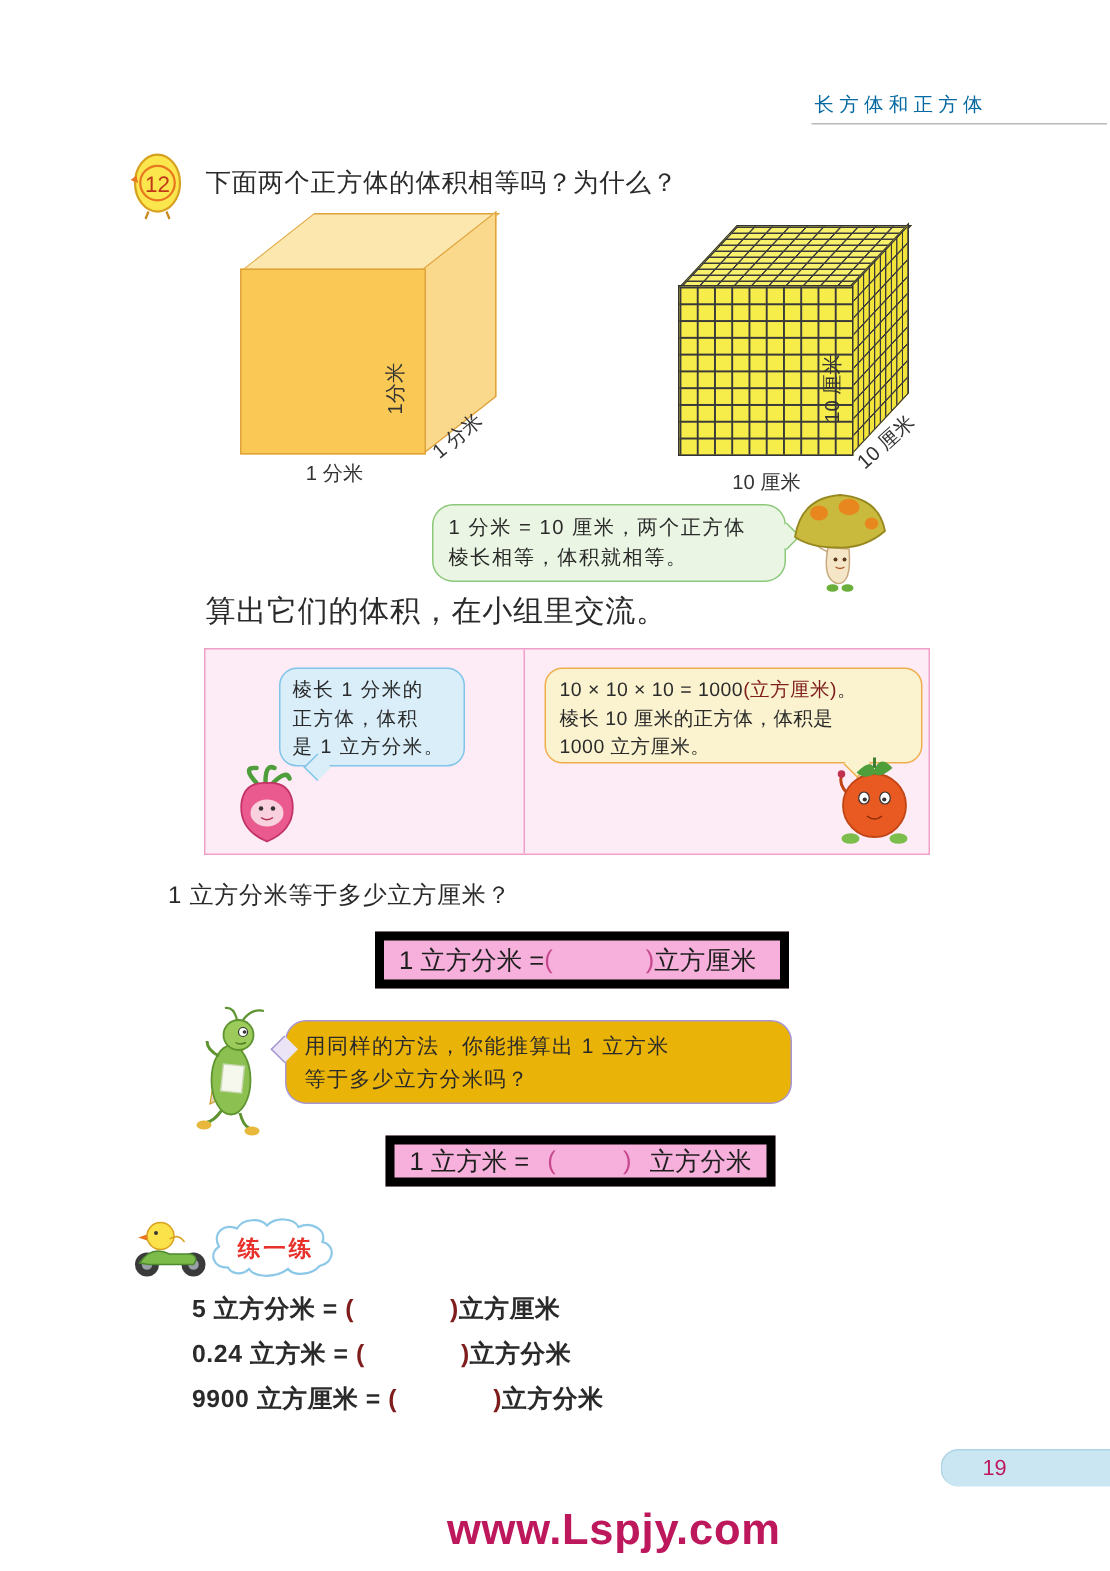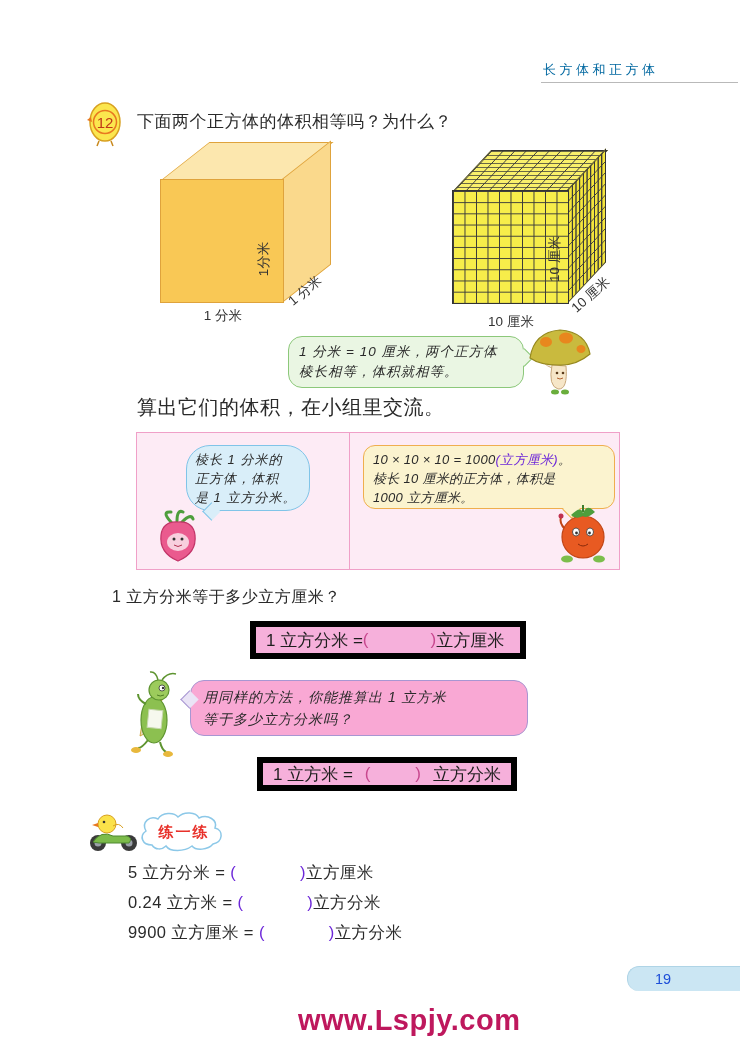--- a/index.html
+++ b/index.html
@@ -35,59 +35,59 @@
 
   .clbl { position:absolute; font-size:13.5px; color:#333; white-space:nowrap; }
   .cl-w { left:28px; top:165px; width:70px; text-align:center; }
   .cl-h { left:76px; top:108px; width:56px; text-align:center; transform:rotate(-90deg); }
   .cl-d { left:126px; top:140px; transform:rotate(-40deg); }
   .cr-w { left:14px; top:163px; width:90px; text-align:center; }
   .cr-h { left:70px; top:100px; width:66px; text-align:center; transform:rotate(-90deg); }
   .cr-d { left:116px; top:136px; transform:rotate(-42deg); }
 
   
-  .bubble { position:absolute; box-sizing:border-box; border-radius:14px;font-style:italic; }
+  .bubble { position:absolute; box-sizing:border-box; border-radius:14px; }
   .bub-green { left:288px; top:336px; width:236px; height:52px; background:#EAF6E3; border:1.5px solid #8CC87A; padding:5px 10px; font-size:13.5px; line-height:20px; letter-spacing:1px; }
   .bub-green .tail { position:absolute; right:-8px; top:14px; width:12px; height:12px; background:#EAF6E3; border-top:1.5px solid #8CC87A; border-right:1.5px solid #8CC87A; transform:rotate(45deg); }
   .char-mushroom { position:absolute; left:524px; top:320px; }
 
   .instruction { position:absolute; left:137px; top:394px; font-size:20px; letter-spacing:.5px; }
 
   
   .panel { position:absolute; left:136px; top:432px; width:484px; height:138px; background:#FDEBF5; border:1px solid #F0A0C8; box-sizing:border-box; }
   .panel-divider { position:absolute; left:212px; top:0; width:1px; height:100%; background:#F0A0C8; }
-  .bub-blue { left:49px; top:12px; width:124px; height:66px; background:#D9EEF9; border:1.5px solid #80C4E8; border-radius:24px; padding:4px 8px; font-size:13px; line-height:19px; letter-spacing:1px; }
+  .bub-blue { left:49px; top:12px; width:124px; height:66px; background:#D9EEF9; border:1.5px solid #80C4E8; border-radius:12px; padding:4px 8px; font-size:13px; line-height:19px; letter-spacing:1px; }
   .bub-blue .tail { position:absolute; left:18px; bottom:-8px; width:12px; height:12px; background:#D9EEF9; border-bottom:1.5px solid #80C4E8; border-left:1.5px solid #80C4E8; transform:rotate(45deg); }
   .char-radish { position:absolute; left:12px; top:76px; }
   .bub-yellow { left:226px; top:12px; width:252px; height:64px; background:#FBF3CF; border:1.5px solid #EFAE4E; border-radius:12px; padding:4px 9px; font-size:13px; line-height:19px; letter-spacing:.3px; }
   .bub-yellow .tail { position:absolute; right:36px; bottom:-8px; width:12px; height:12px; background:#FBF3CF; border-bottom:1.5px solid #EFAE4E; border-right:1.5px solid #EFAE4E; transform:rotate(45deg); }
   .char-tomato { position:absolute; left:414px; top:66px; }
 
   .question { position:absolute; left:112px; top:587px; font-size:16px; letter-spacing:.5px; }
 
   .eqbox { position:absolute; background:#F6B0DB; border:6px solid #000000; box-sizing:border-box; font-size:17px; color:#1e1e1e; display:flex; align-items:center; padding:0 10px; white-space:nowrap; }
   .eqbox1 { left:250px; top:621px; width:276px; height:38px; }
   .eqbox2 { left:257px; top:757px; width:260px; height:34px;gap:12px; }
   .blank { display:inline-block; width:62px; }
-  .pk { color:#6d28d9; }
+  .pk { color:#7f1d1d; }
   .pk2 { color:#C8488F; }
 
   .char-grasshopper { position:absolute; left:126px; top:668px; }
-  .bub-purple { left:190px; top:680px; width:338px; height:56px; background:#f9a8d4; border:1.5px solid #A896D2; border-radius:14px; padding:5px 12px; font-size:14px; line-height:22px; letter-spacing:1px; }
+  .bub-purple { left:190px; top:680px; width:338px; height:56px; background:#eab308; border:1.5px solid #A896D2; border-radius:14px; padding:5px 12px; font-size:14px; line-height:22px; letter-spacing:1px; }
   .bub-purple .tail { position:absolute; left:-8px; top:12px; width:12px; height:12px; background:#EAE4F6; border-left:1.5px solid #A896D2; border-bottom:1.5px solid #A896D2; transform:rotate(45deg); }
 
   .char-biker { position:absolute; left:87px; top:812px; }
   .cloud { position:absolute; left:138px; top:811px; }
 
-  .prow { position:absolute; left:128px; font-size:16.5px; color:#2a2a2a; letter-spacing:.4px; white-space:nowrap; }
+  .prow { position:absolute; left:128px; font-size:16.5px; color:#2a2a2a; letter-spacing:.4px; white-space:nowrap;font-weight:bold; }
   .prow1 { top:862px; } .prow2 { top:892px; } .prow3 { top:922px; }
   .prow .blank { width:64px; }
 
   .page-pill { position:absolute; left:627px; top:966px; width:113px; height:25px; background:#CBE6F3; border-radius:12px 0 0 12px; border-top:1px solid #AFD4E6; border-left:1px solid #AFD4E6; box-sizing:border-box; }
-  .page-num { padding-left:27px; font-size:14.5px; color:#1d4ed8; line-height:24px; }
+  .page-num { padding-left:27px; font-size:14.5px; color:#be185d; line-height:24px; }
   .watermark { position:absolute; left:298px; top:1004px; font-size:29px; font-weight:bold; color:#be185d; letter-spacing:.5px; }
 </style>
 </head>
 <body>
 
 <div id="page">
 
   <div class="chapter">长方体和正方体</div>
   <div class="chapter-rule"></div>
 

